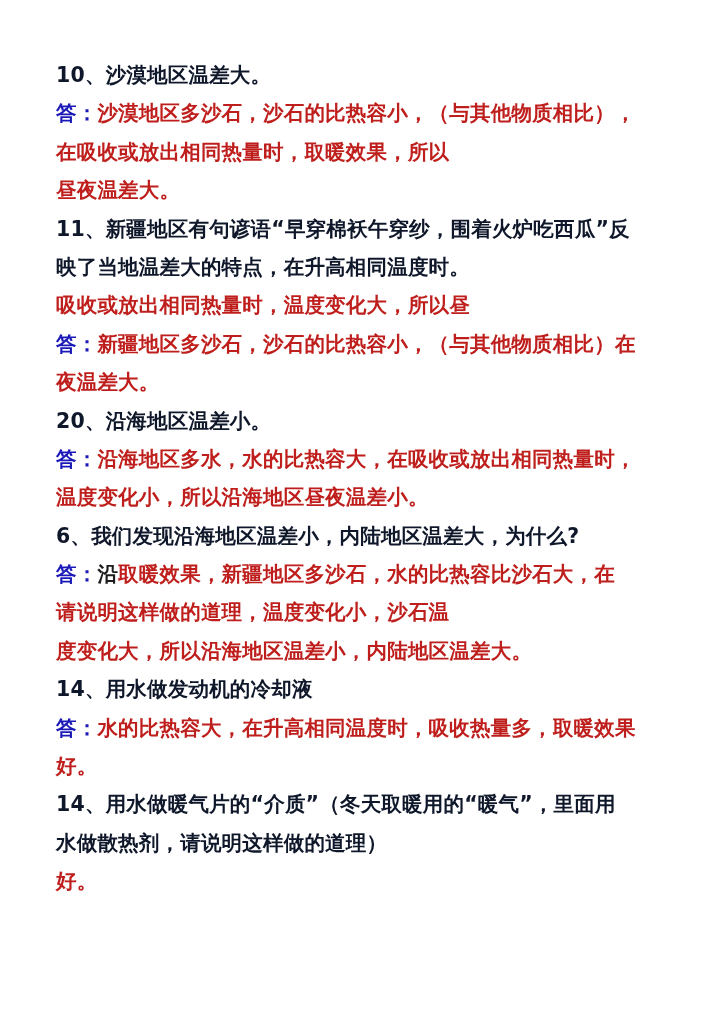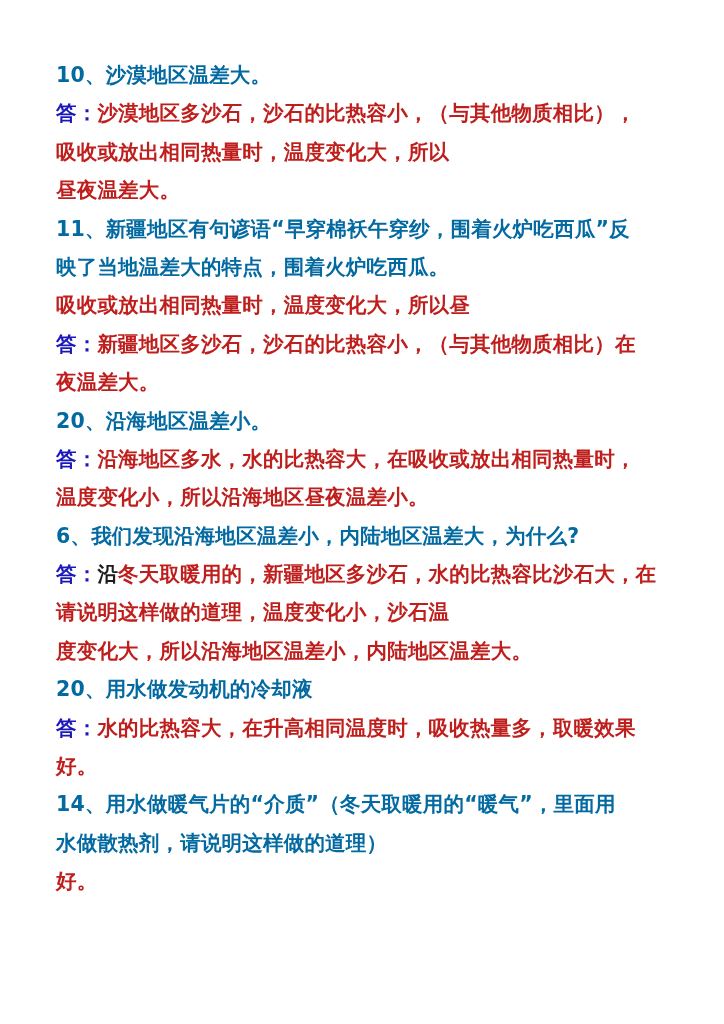--- a/index.html
+++ b/index.html
@@ -36,21 +36,21 @@
     line-height: 38.4px;
     white-space: nowrap;
     font-size: 20.5px;
     font-weight: 700;
     letter-spacing: 0.2px;
     font-family: "DejaVu Sans", "Liberation Sans", sans-serif;
   }
 
   
   .line.q {
-    color: #0369a1;
+    color: #0f172a;
   }
 
   
   .line.a {
     color: #bf1f1c;
   }
 
   
   .ans-marker {
     color: #1a18b8;
@@ -63,34 +63,34 @@
     font-weight: 700;
   }
 </style>
 </head>
 <body>
 
 <div id="page">
   <div class="doc-body" id="doc-body">
       <div class="line q">10、沙漠地区温差大。</div>
       <div class="line a"><span class="ans-marker">答：</span><span class="red-run">沙漠地区多沙石，沙石的比热容小，（与其他物质相比），</span></div>
-      <div class="line a"><span class="red-run">吸收或放出相同热量时，温度变化大，所以</span></div>
+      <div class="line a"><span class="red-run">在吸收或放出相同热量时，取暖效果，所以</span></div>
       <div class="line a"><span class="red-run">昼夜温差大。</span></div>
       <div class="line q">11、新疆地区有句谚语“早穿棉袄午穿纱，围着火炉吃西瓜”反</div>
-      <div class="line q">映了当地温差大的特点，围着火炉吃西瓜。</div>
+      <div class="line q">映了当地温差大的特点，在升高相同温度时。</div>
       <div class="line a"><span class="red-run">吸收或放出相同热量时，温度变化大，所以昼</span></div>
       <div class="line a"><span class="ans-marker">答：</span><span class="red-run">新疆地区多沙石，沙石的比热容小，（与其他物质相比）在</span></div>
       <div class="line a"><span class="red-run">夜温差大。</span></div>
       <div class="line q">20、沿海地区温差小。</div>
       <div class="line a"><span class="ans-marker">答：</span><span class="red-run">沿海地区多水，水的比热容大，在吸收或放出相同热量时，</span></div>
       <div class="line a"><span class="red-run">温度变化小，所以沿海地区昼夜温差小。</span></div>
       <div class="line q">6、我们发现沿海地区温差小，内陆地区温差大，为什么?</div>
-      <div class="line a"><span class="ans-marker">答：</span><span class="dark-run">沿</span><span class="red-run">冬天取暖用的，新疆地区多沙石，水的比热容比沙石大，在</span></div>
+      <div class="line a"><span class="ans-marker">答：</span><span class="dark-run">沿</span><span class="red-run">取暖效果，新疆地区多沙石，水的比热容比沙石大，在</span></div>
       <div class="line a"><span class="red-run">请说明这样做的道理，温度变化小，沙石温</span></div>
       <div class="line a"><span class="red-run">度变化大，所以沿海地区温差小，内陆地区温差大。</span></div>
-      <div class="line q">20、用水做发动机的冷却液</div>
+      <div class="line q">14、用水做发动机的冷却液</div>
       <div class="line a"><span class="ans-marker">答：</span><span class="red-run">水的比热容大，在升高相同温度时，吸收热量多，取暖效果</span></div>
       <div class="line a"><span class="red-run">好。</span></div>
       <div class="line q">14、用水做暖气片的“介质”（冬天取暖用的“暖气”，里面用</div>
       <div class="line q">水做散热剂，请说明这样做的道理）</div>
       <div class="line a"><span class="red-run">好。</span></div>
     </div>
 </div>
 
 </body></html>

